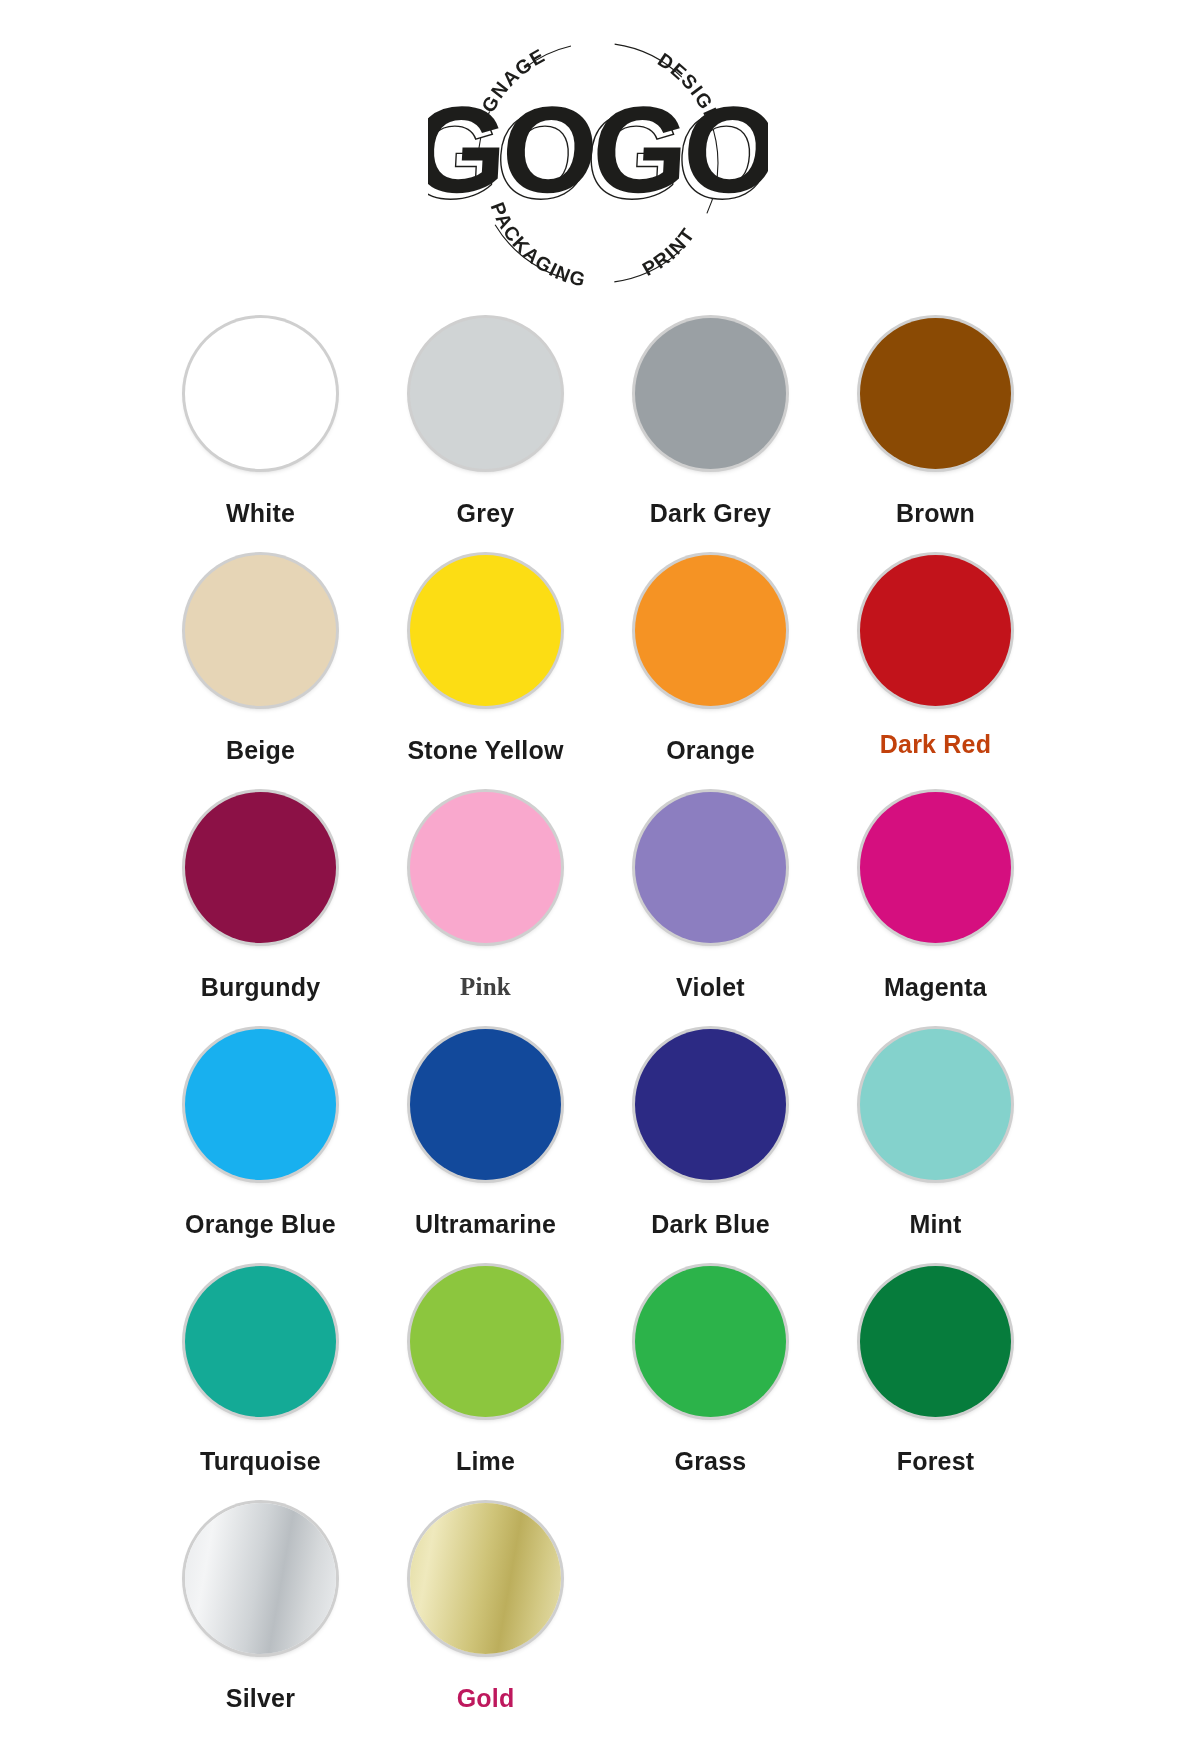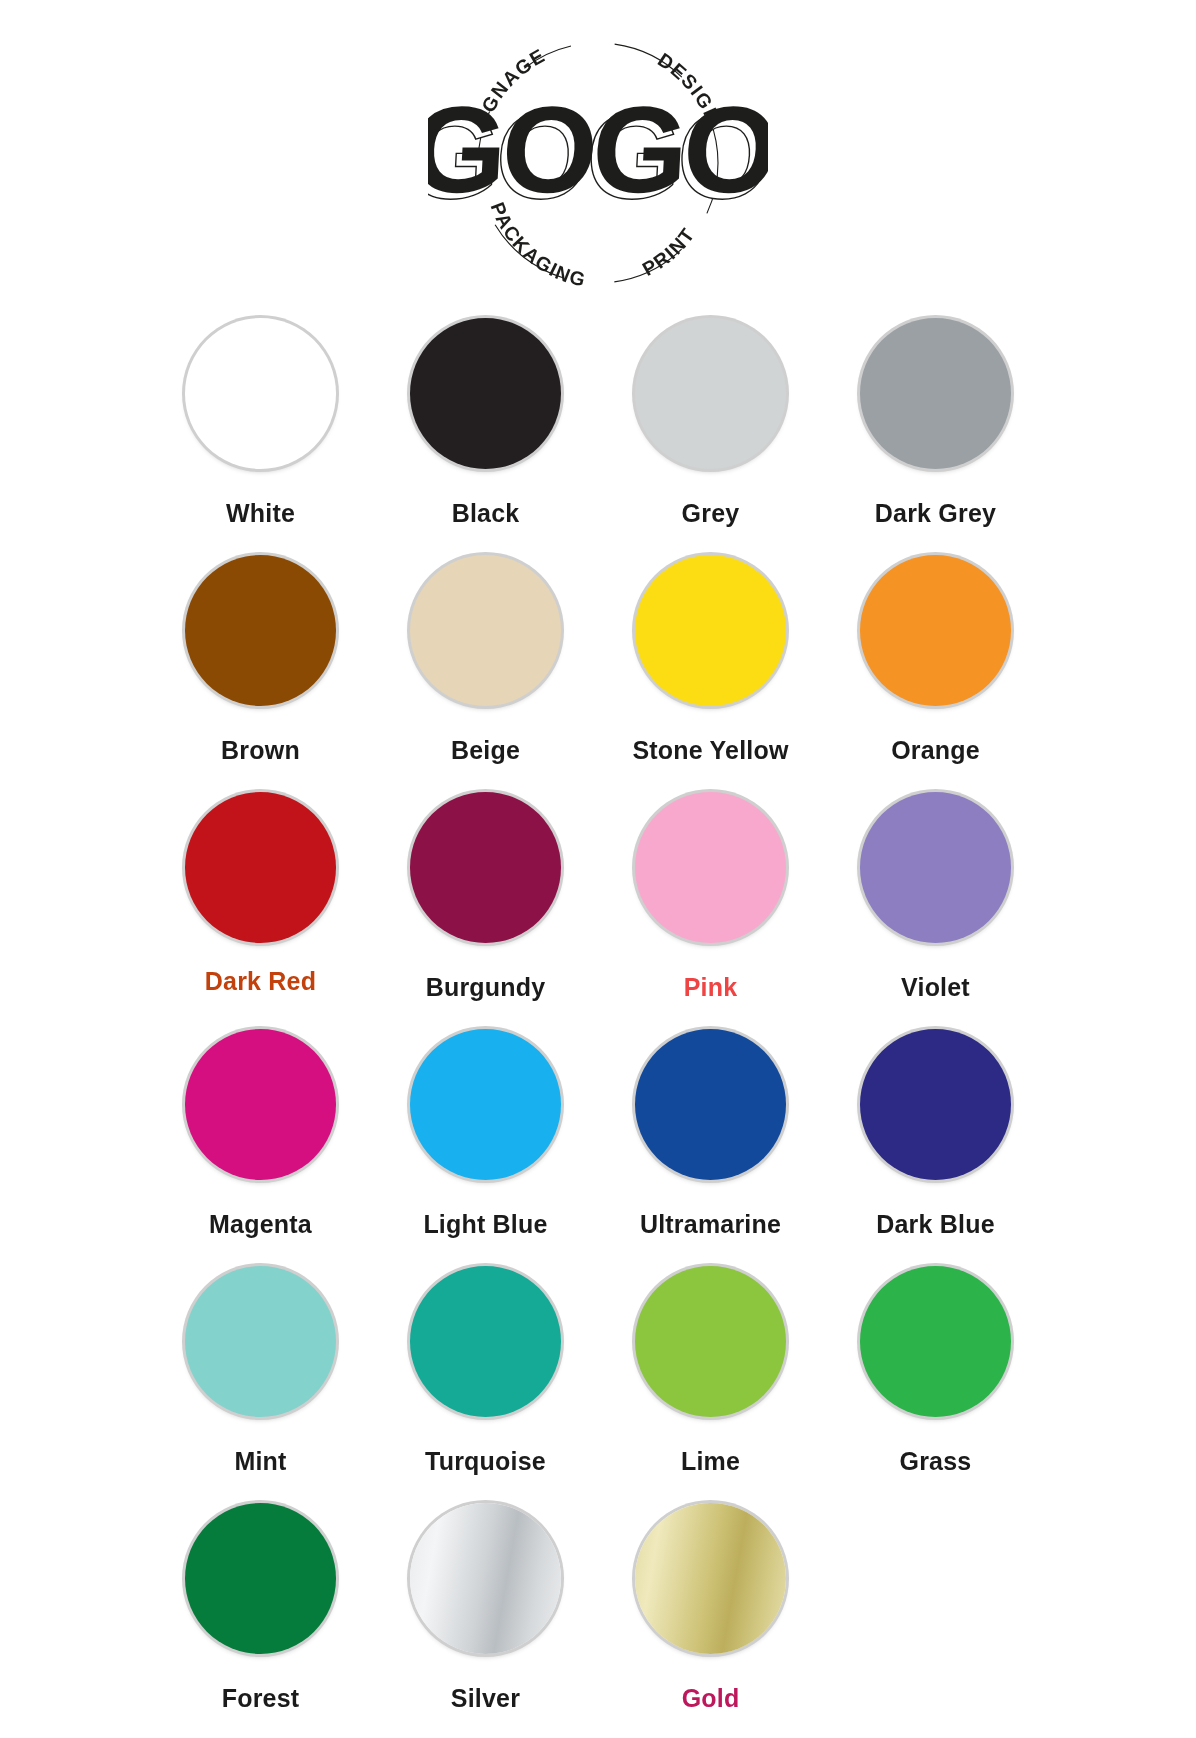--- a/index.html
+++ b/index.html
@@ -98,24 +98,20 @@
     </g>
   </svg>
 </div>
 
 <div class="swatch-grid" id="swatch-grid">
     <div class="swatch-cell">
       <div class="swatch-disc" style="background: rgb(255, 255, 255); box-shadow: rgb(207, 207, 207) 0px 0px 0px 3px, rgba(0, 0, 0, 0.18) 0px 3px 5px;"></div>
       <div class="swatch-label" style="color: rgb(27, 27, 27);">White</div>
     </div>
     <div class="swatch-cell">
-      <div class="swatch-disc" style="background: rgb(35, 31, 32); box-shadow: rgb(207, 207, 207) 0px 0px 0px 3px, rgba(0, 0, 0, 0.18) 0px 3px 5px;"></div>
-      <div class="swatch-label" style="color: rgb(27, 27, 27);">Black</div>
-    </div>
-    <div class="swatch-cell">
       <div class="swatch-disc" style="background: rgb(208, 212, 213); box-shadow: rgb(207, 207, 207) 0px 0px 0px 3px, rgba(0, 0, 0, 0.18) 0px 3px 5px;"></div>
       <div class="swatch-label" style="color: rgb(27, 27, 27);">Grey</div>
     </div>
     <div class="swatch-cell">
       <div class="swatch-disc" style="background: rgb(154, 160, 164); box-shadow: rgb(207, 207, 207) 0px 0px 0px 3px, rgba(0, 0, 0, 0.18) 0px 3px 5px;"></div>
       <div class="swatch-label" style="color: rgb(27, 27, 27);">Dark Grey</div>
     </div>
     <div class="swatch-cell">
       <div class="swatch-disc" style="background: rgb(138, 74, 4); box-shadow: rgb(207, 207, 207) 0px 0px 0px 3px, rgba(0, 0, 0, 0.18) 0px 3px 5px;"></div>
       <div class="swatch-label" style="color: rgb(27, 27, 27);">Brown</div>
@@ -135,33 +131,33 @@
     <div class="swatch-cell">
       <div class="swatch-disc" style="background: rgb(194, 19, 27); box-shadow: rgb(207, 207, 207) 0px 0px 0px 3px, rgba(0, 0, 0, 0.18) 0px 3px 5px;"></div>
       <div class="swatch-label" style="color: #c2410c; margin-top: 24px;">Dark Red</div>
     </div>
     <div class="swatch-cell">
       <div class="swatch-disc" style="background: rgb(140, 17, 70); box-shadow: rgb(207, 207, 207) 0px 0px 0px 3px, rgba(0, 0, 0, 0.18) 0px 3px 5px;"></div>
       <div class="swatch-label" style="color: rgb(27, 27, 27);">Burgundy</div>
     </div>
     <div class="swatch-cell">
       <div class="swatch-disc" style="background: rgb(249, 168, 205); box-shadow: rgb(207, 207, 207) 0px 0px 0px 3px, rgba(0, 0, 0, 0.18) 0px 3px 5px;"></div>
-      <div class="swatch-label" style="color: #ef4444;">Pink</div>
+      <div class="swatch-label" style="color: #404040; font-family: Liberation Serif, serif;">Pink</div>
     </div>
     <div class="swatch-cell">
       <div class="swatch-disc" style="background: rgb(140, 126, 192); box-shadow: rgb(207, 207, 207) 0px 0px 0px 3px, rgba(0, 0, 0, 0.18) 0px 3px 5px;"></div>
       <div class="swatch-label" style="color: rgb(27, 27, 27);">Violet</div>
     </div>
     <div class="swatch-cell">
       <div class="swatch-disc" style="background: rgb(213, 15, 127); box-shadow: rgb(207, 207, 207) 0px 0px 0px 3px, rgba(0, 0, 0, 0.18) 0px 3px 5px;"></div>
       <div class="swatch-label" style="color: rgb(27, 27, 27);">Magenta</div>
     </div>
     <div class="swatch-cell">
       <div class="swatch-disc" style="background: rgb(24, 176, 239); box-shadow: rgb(207, 207, 207) 0px 0px 0px 3px, rgba(0, 0, 0, 0.18) 0px 3px 5px;"></div>
-      <div class="swatch-label" style="color: rgb(27, 27, 27);">Light Blue</div>
+      <div class="swatch-label" style="color: rgb(27, 27, 27);">Orange Blue</div>
     </div>
     <div class="swatch-cell">
       <div class="swatch-disc" style="background: rgb(18, 73, 155); box-shadow: rgb(207, 207, 207) 0px 0px 0px 3px, rgba(0, 0, 0, 0.18) 0px 3px 5px;"></div>
       <div class="swatch-label" style="color: rgb(27, 27, 27);">Ultramarine</div>
     </div>
     <div class="swatch-cell">
       <div class="swatch-disc" style="background: rgb(44, 42, 132); box-shadow: rgb(207, 207, 207) 0px 0px 0px 3px, rgba(0, 0, 0, 0.18) 0px 3px 5px;"></div>
       <div class="swatch-label" style="color: rgb(27, 27, 27);">Dark Blue</div>
     </div>
     <div class="swatch-cell">

